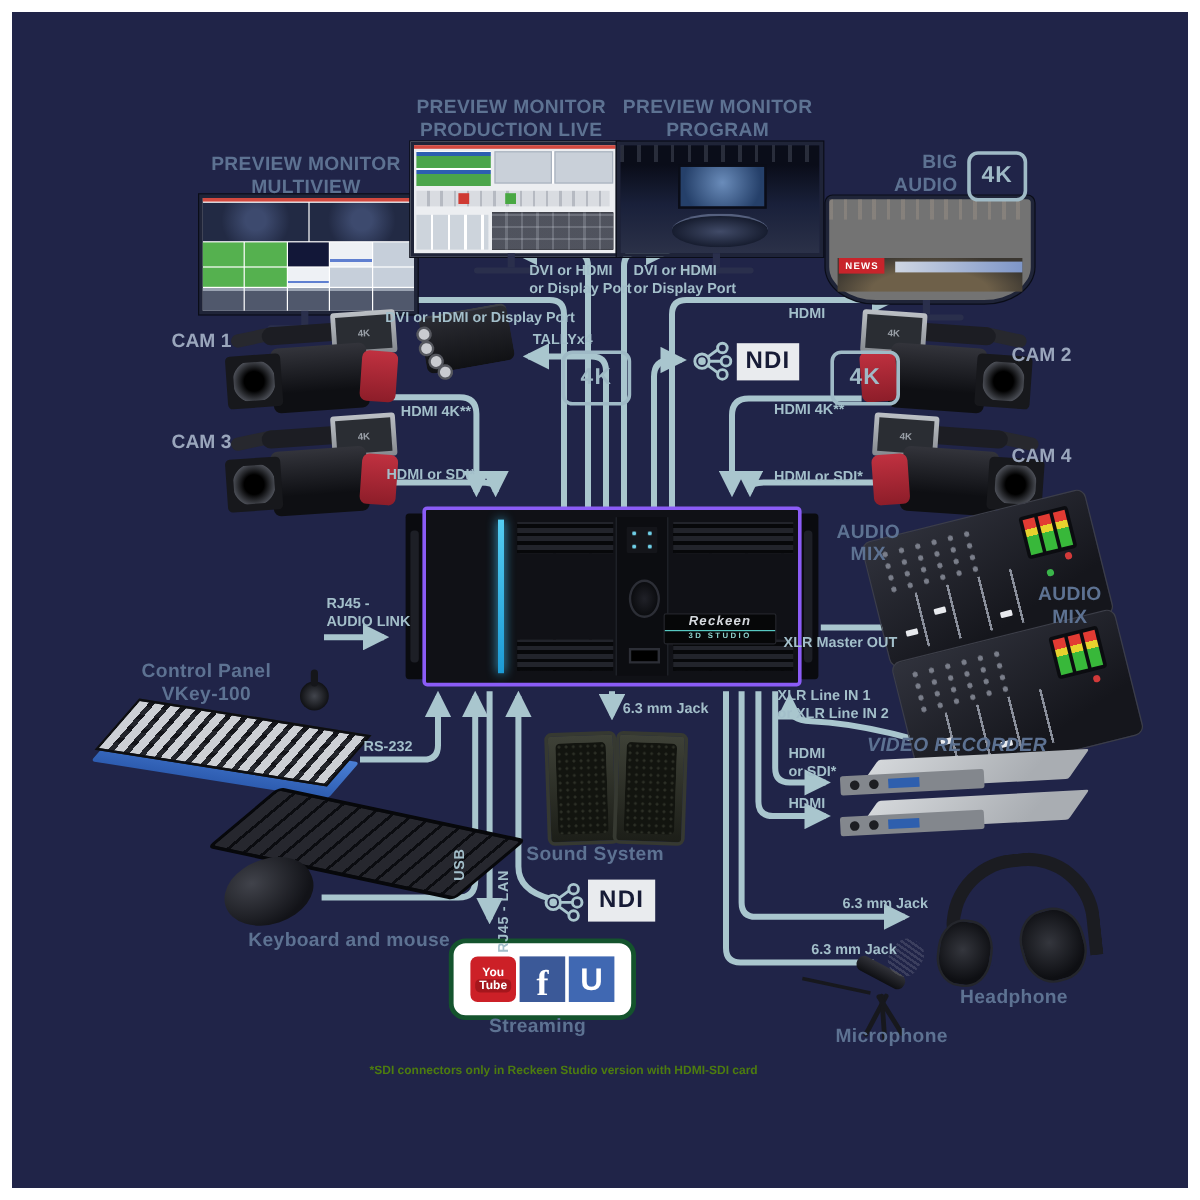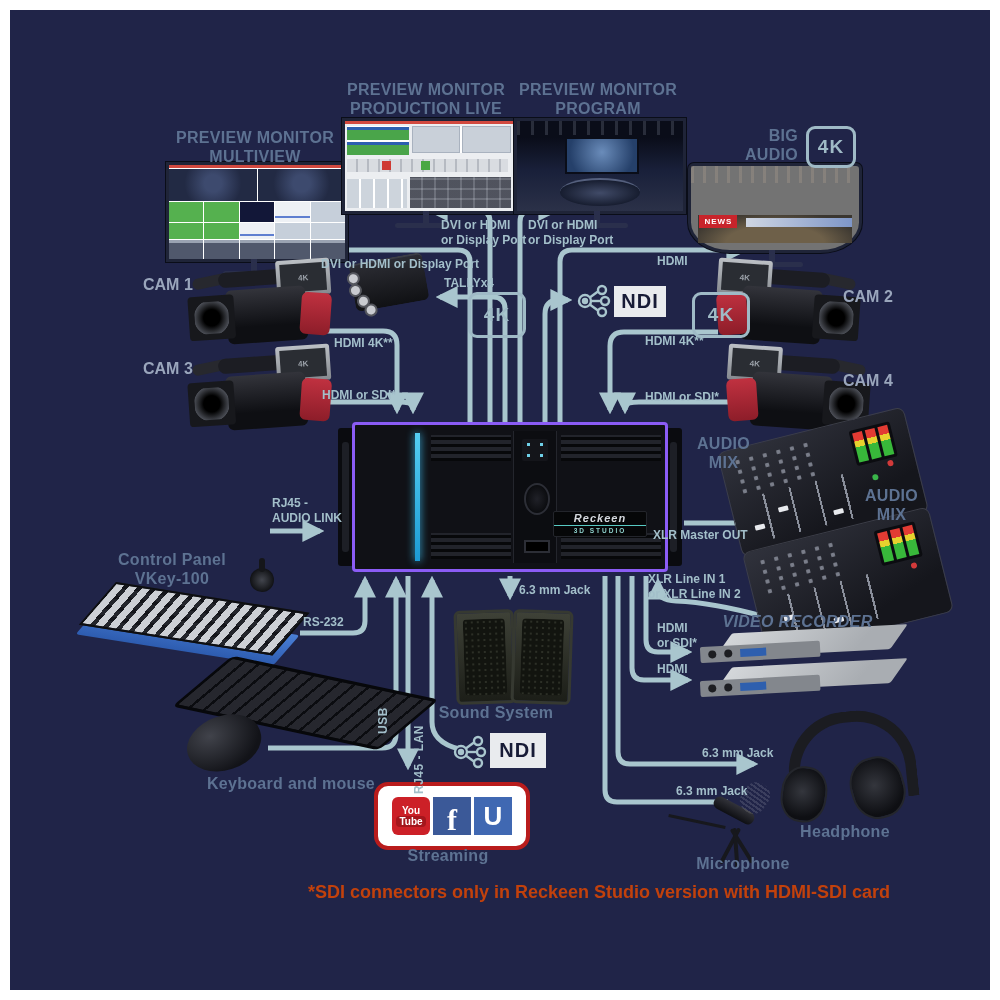--- a/index.html
+++ b/index.html
@@ -10,21 +10,21 @@
   .dev{position:absolute;z-index:2;}
   .lbl{position:absolute;z-index:3;}
 
   
   .title{color:#5d7292;font-size:16px;line-height:19px;text-align:center;letter-spacing:.3px;}
   .title-l{text-align:center;}
   .camlbl{color:#9aa6bc;font-size:16px;}
   .conn{color:#a3bfca;font-size:12px;line-height:15px;}
   .conn-c{text-align:center;}
   .vlab{writing-mode:vertical-rl;transform:rotate(180deg);color:#a3bfca;font-size:12px;letter-spacing:.5px;}
-  .foot{color:#c2410c;font-size:18px;line-height:17px;}
+  .foot{color:#4d7c0f;font-size:10px;line-height:17px;}
   .foot .indent{padding-left:9px;}
 
   
   .mon{position:absolute;z-index:2;background:#0d1020;border:3px solid #1f2438;box-shadow:0 0 0 1px #0a0d18;}
   .stand{position:absolute;z-index:2;width:80px;display:flex;flex-direction:column;align-items:center;}
   .stand .pole{width:6px;height:12px;background:#2a2f4c;}
   .stand .base{width:62px;height:5px;border-radius:3px;background:#2a2f4c;}
 
   .mv{position:absolute;inset:0;background:#fff;display:flex;flex-direction:column;}
   .mv:before{content:'';height:3px;background:#d2493f;}
@@ -161,21 +161,21 @@
   .speaker:after{content:'';position:absolute;inset:6px;background:#12140f;border-radius:4px;
      background-image:radial-gradient(circle 1.2px,#2c2f26 0 1px,transparent 1.4px);background-size:6px 6px;}
 
   .keyboard{left:200px;top:672px;width:205px;height:56px;transform:rotate(12deg) skewX(-38deg);
      background:#101116;border:3px solid #07080b;border-radius:5px;
      background-image:repeating-linear-gradient(90deg,#26272e 0 11px,#0b0c10 11px 14px),
                       repeating-linear-gradient(0deg,transparent 0 8px,#07080b 8px 11px);}
   .mouse{left:186px;top:716px;width:76px;height:54px;border-radius:52% 48% 50% 50%;
      background:radial-gradient(ellipse at 35% 30%,#41434b,#121318 72%);transform:rotate(-18deg);}
 
-  .stream{left:374px;top:782px;width:148px;height:60px;background:#fff;border:4px solid #b91c1c;
+  .stream{left:374px;top:782px;width:148px;height:60px;background:#fff;border:4px solid #14532d;
      border-radius:14px;display:flex;align-items:center;justify-content:center;gap:3px;}
   .yt{width:38px;height:38px;background:#cc2027;border-radius:6px;color:#fff;display:flex;flex-direction:column;
      align-items:center;justify-content:center;font-size:10px;line-height:11px;}
   .yt .t2{background:#a5161c;border-radius:4px;padding:0 3px;}
   .fb{width:38px;height:38px;background:#3b5998;color:#fff;display:flex;align-items:flex-end;justify-content:center;
      font-size:30px;line-height:30px;font-family:"Liberation Serif",serif;}
   .us{width:38px;height:38px;background:#4068b2;color:#fff;display:flex;align-items:center;justify-content:center;font-size:26px;}
 
   .hp{left:778px;top:712px;width:132px;height:104px;transform:rotate(-6deg);}
   .hp-band{position:absolute;left:10px;top:0;width:106px;height:80px;border:11px solid #1b1c21;border-bottom:none;

